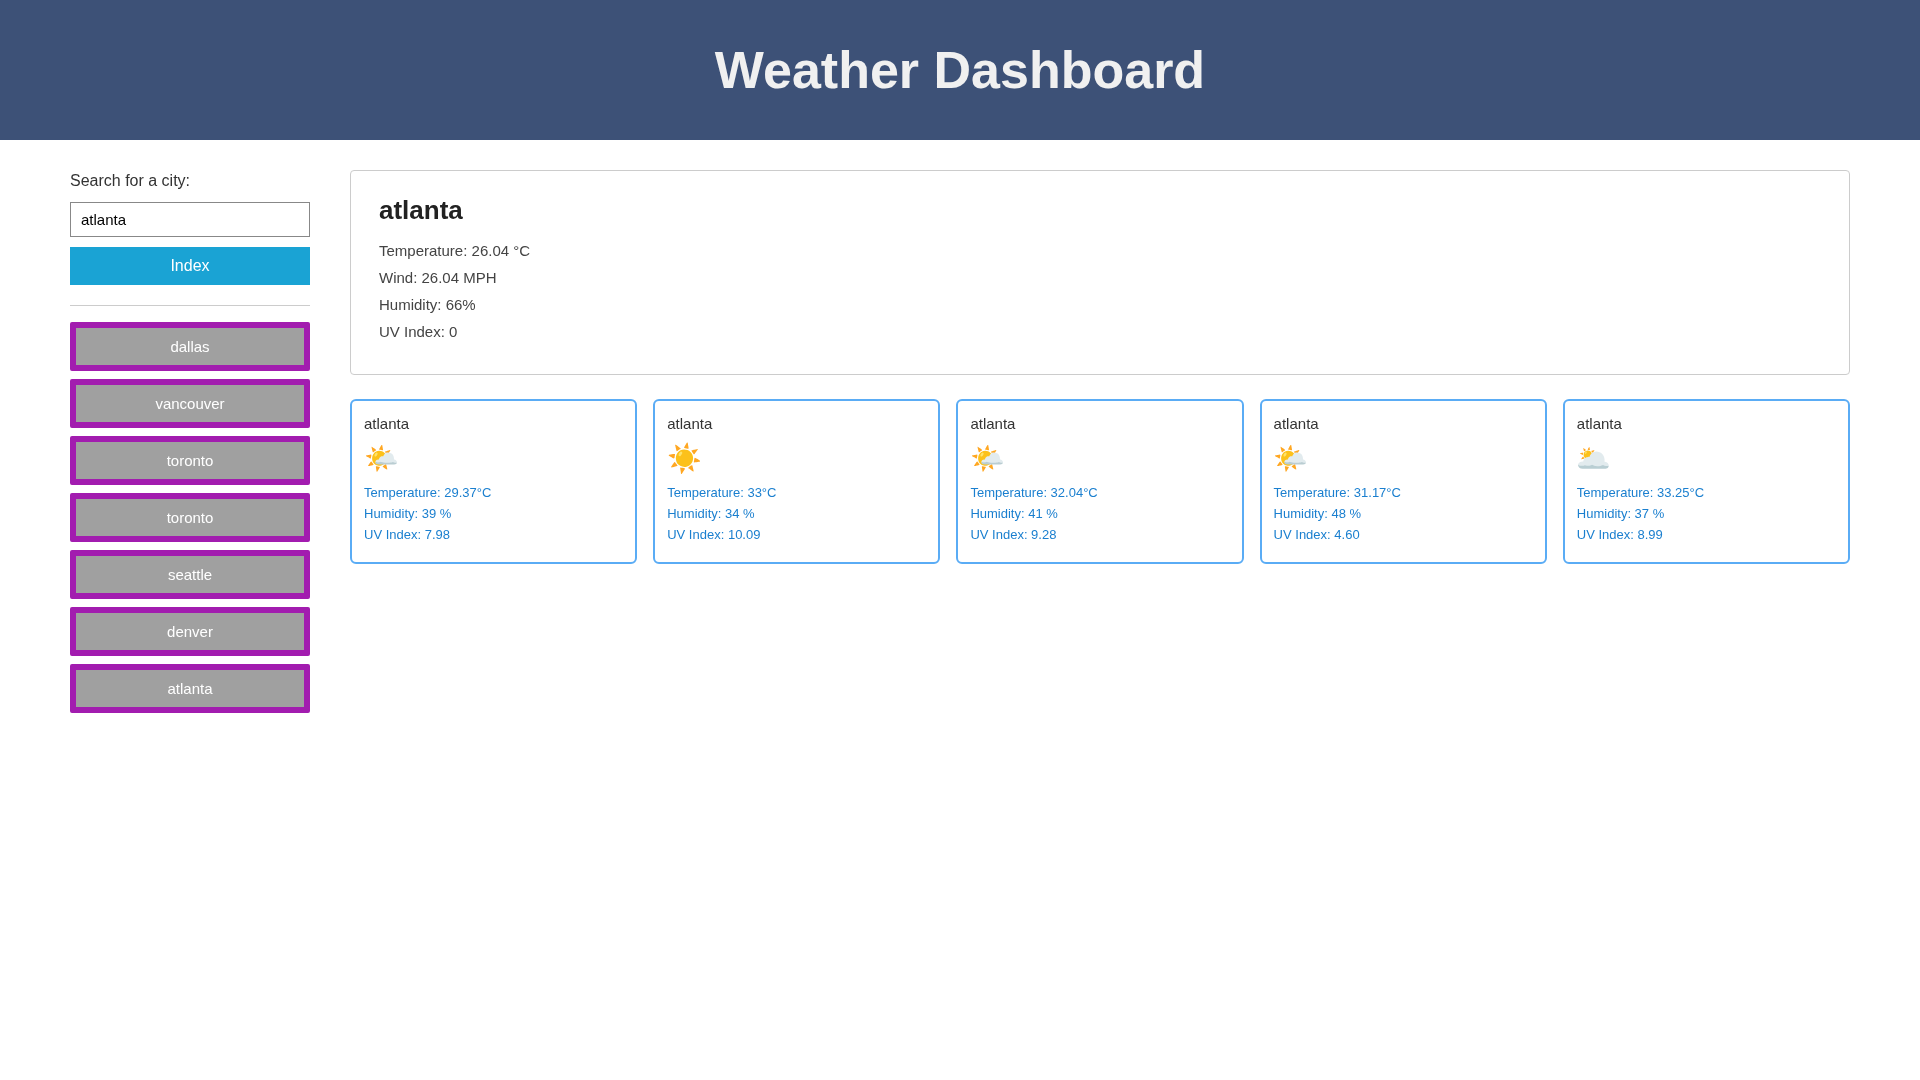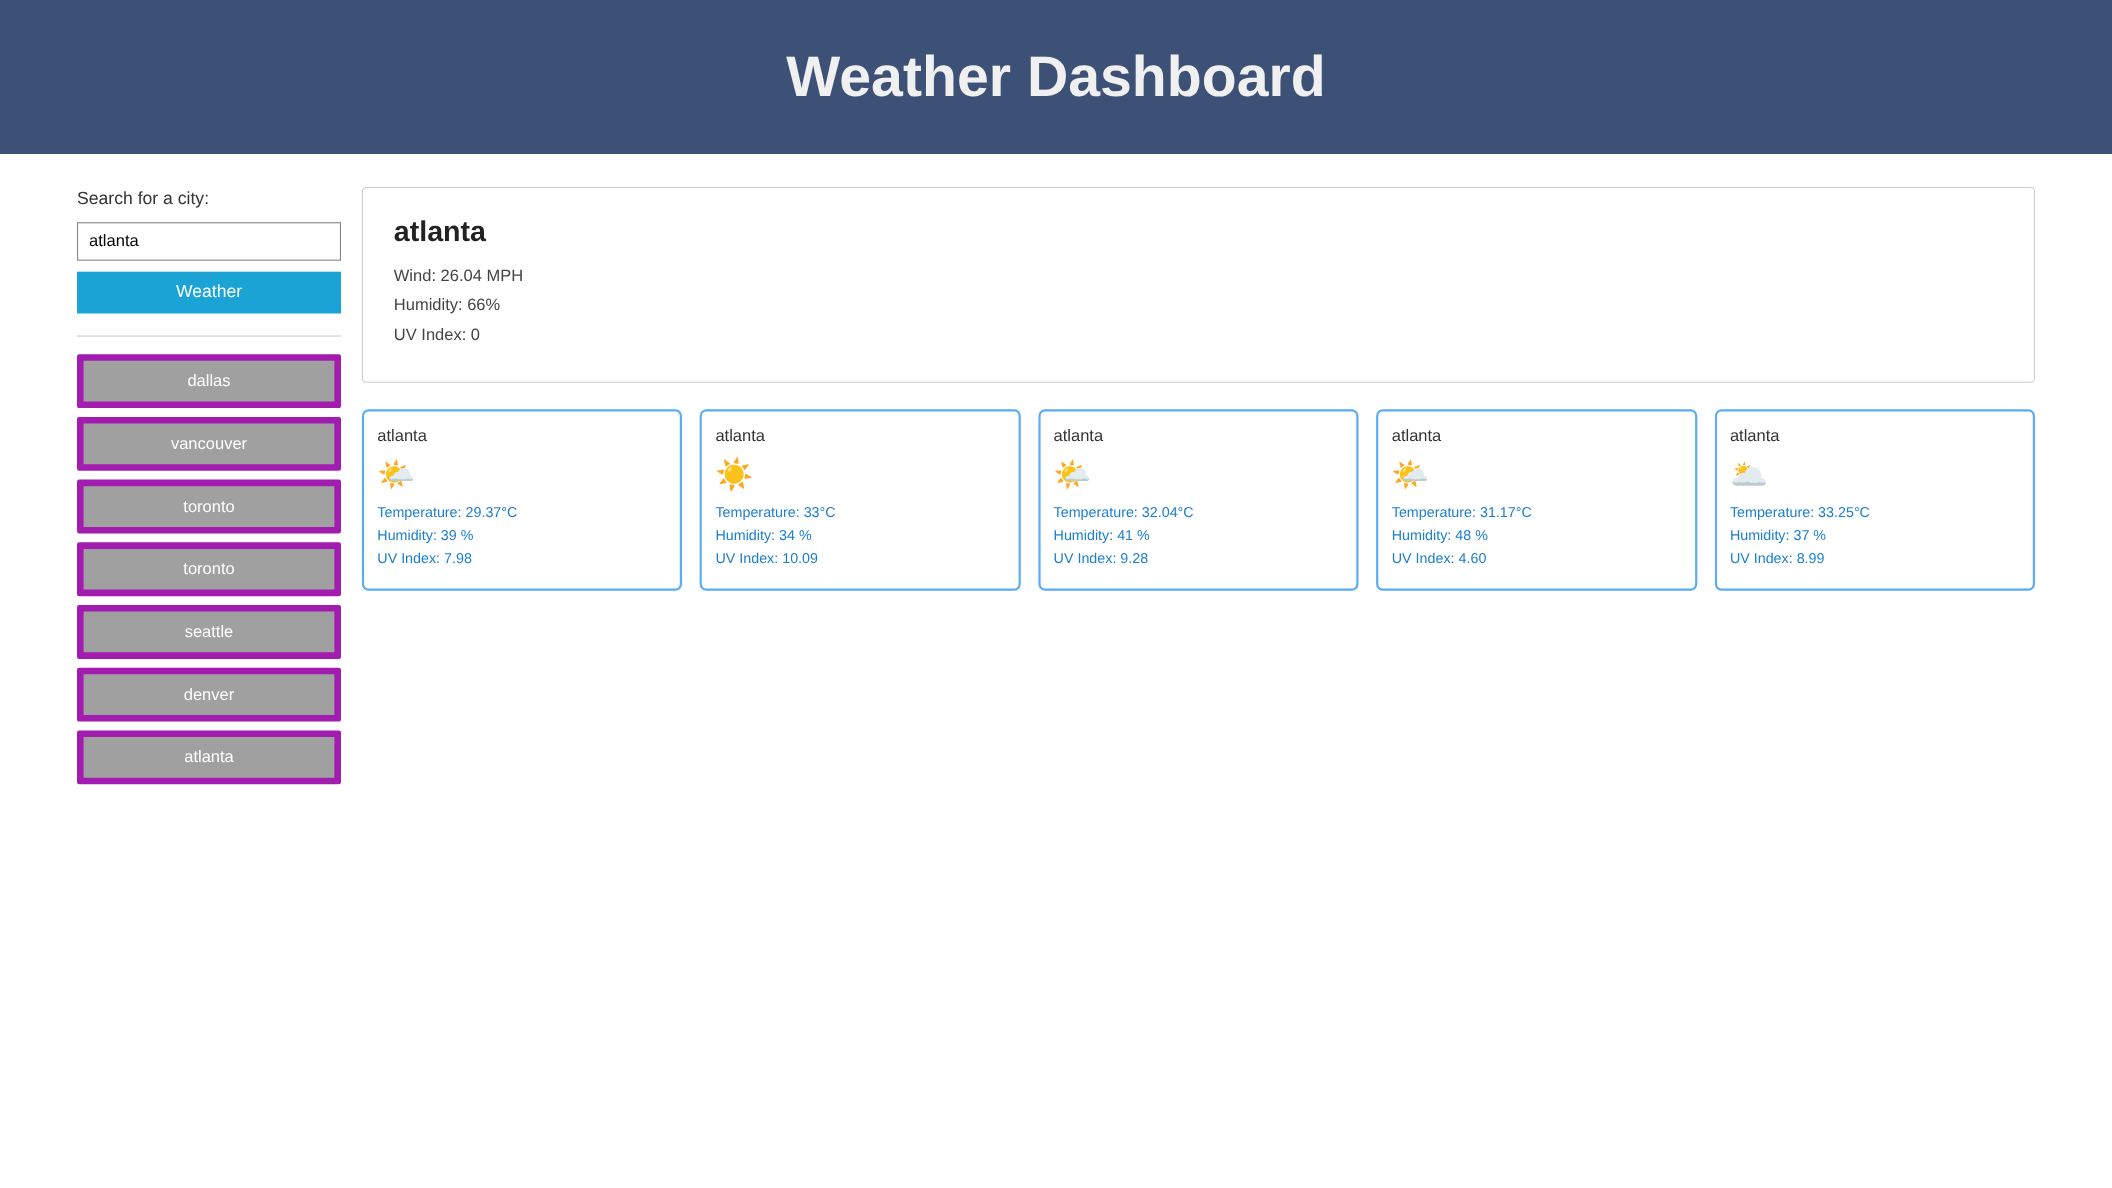--- a/index.html
+++ b/index.html
@@ -13,21 +13,21 @@
     }
     .header h1 {
       color: #f0f0f0;
       font-size: 52px;
       font-weight: bold;
     }
 
     .main-content {
       display: flex;
       padding: 0 70px;
-      gap: 19px;
+      gap: 40px;
     }
 
     .sidebar {
       width: 240px;
       flex-shrink: 0;
     }
 
     .search-label {
       font-size: 16px;
       font-weight: normal;
@@ -137,39 +137,40 @@
 
 <div class="header">
   <h1>Weather Dashboard</h1>
 </div>
 
 <div class="main-content">
 
   <div class="sidebar">
     <div class="search-label">Search for a city:</div>
     <input class="search-input" type="text" value="atlanta" placeholder="Enter city name" style="">
-    <button class="search-button">Weather</button>
+    <button class="search-button">Index</button>
 
     <hr class="divider">
 
     <div id="city-list-container">
         <button class="city-button">dallas</button>
         <button class="city-button">vancouver</button>
         <button class="city-button">toronto</button>
         <button class="city-button">toronto</button>
         <button class="city-button">seattle</button>
         <button class="city-button">denver</button>
         <button class="city-button">atlanta</button>
       </div>
   </div>
 
   <div class="right-panel">
 
     <div class="current-weather-card">
       <div class="current-city-name">atlanta</div>
+      <div class="current-weather-detail">Temperature: 26.04 °C</div>
       <div class="current-weather-detail">Wind: 26.04 MPH</div>
       <div class="current-weather-detail">Humidity: 66%</div>
       <div class="current-weather-detail">UV Index: 0</div>
     </div>
 
     <div class="forecast-cards" id="forecast-container">
         <div class="forecast-card">
       <div class="forecast-card-city">atlanta</div>
       <div class="forecast-icon">🌤️</div>
       <div class="forecast-detail">Temperature: 29.37°C</div>

